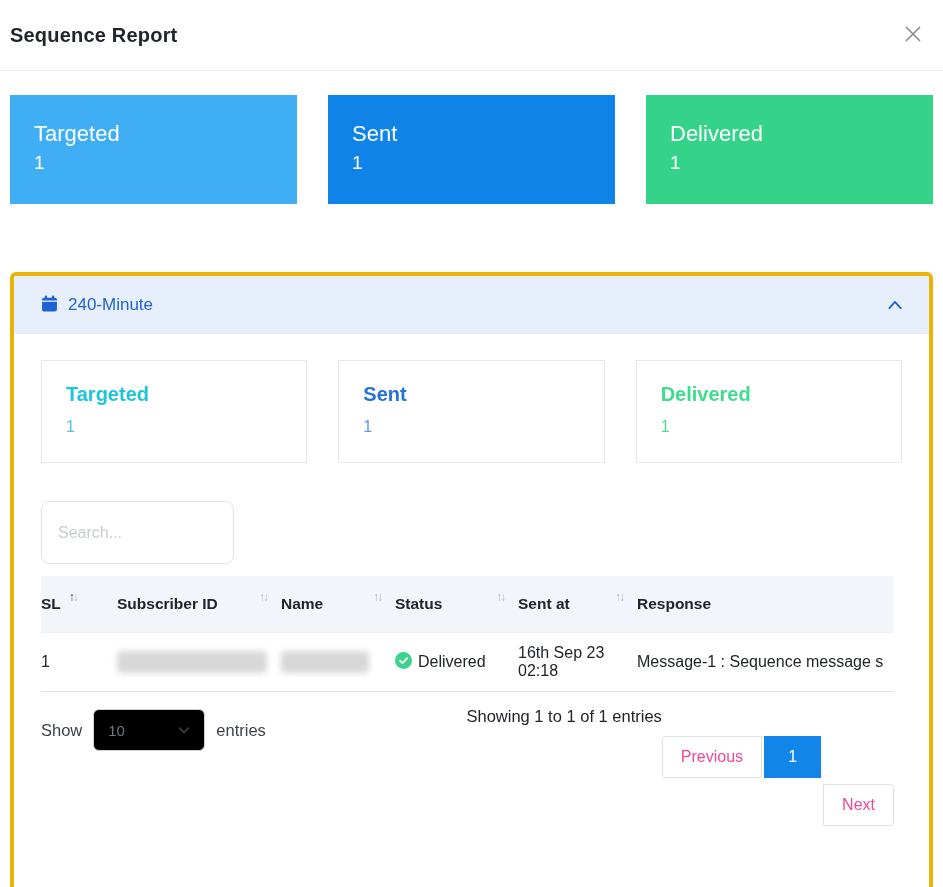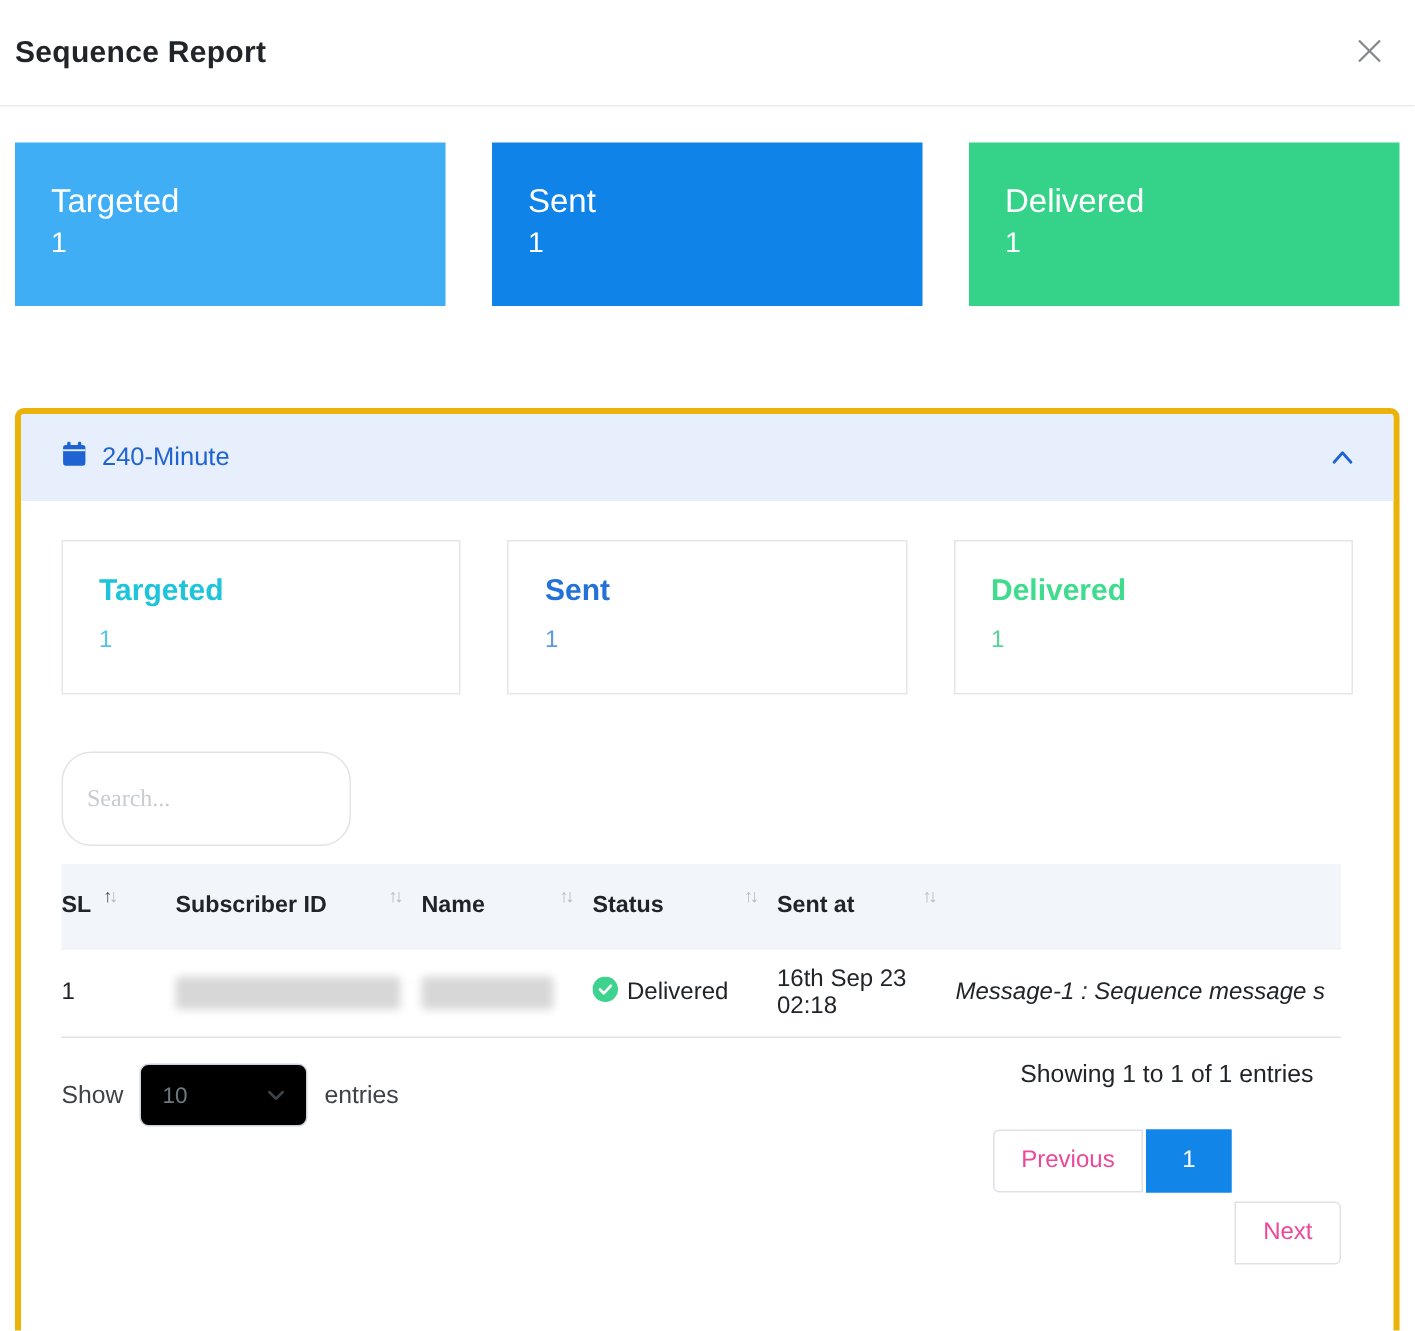--- a/index.html
+++ b/index.html
@@ -36,51 +36,51 @@
   .inner-card { flex: 1; height: 103px; border: 1px solid #e3e7ea; background: #fff;
     padding: 22px 24px; }
   .inner-card .label { font-size: 20px; font-weight: 600; }
   .inner-card .value { font-size: 16px; margin-top: 12px; }
   .inner-card.targeted  .label { color: #1DC4DA; } .inner-card.targeted  .value { color: #56C4E6; }
   .inner-card.sent      .label { color: #2272D8; } .inner-card.sent      .value { color: #5E9BDC; }
   .inner-card.delivered .label { color: #3EDC8C; } .inner-card.delivered .value { color: #55D698; }
 
   
   .search-input { margin-top: 38px; width: 193px; height: 63px; border: 1px solid #e0e4e8;
-    border-radius: 20px; padding: 12px 16px; font-size: 16px; color: #495057; outline: none;
-    font-family: Liberation Serif, serif; display: block; }
+    border-radius: 8px; padding: 12px 16px; font-size: 16px; color: #495057; outline: none;
+    font-family: Liberation Sans, sans-serif; display: block; }
   .search-input::placeholder { color: #c8ccd0; }
 
   
   .report-table { margin-top: 12px; width: 853px; }
   .thead-row, .tbody-row { display: grid;
     grid-template-columns: 76px 164px 114px 123px 119px 257px; align-items: center; }
   .thead-row { background: #F2F5F9; height: 56px; font-weight: 700; font-size: 15.5px; }
   .th { display: flex; align-items: flex-end; padding-right: 14px; }
   .th .sort { margin-left: auto; font-size: 12px; position: relative; top: -9px;
     letter-spacing: -2px; color: #b4bac1; cursor: pointer; user-select: none; }
   .th.first .sort { margin-left: 8px; }
   .th .sort .active { color: #3c4248; }
   .tbody-row { height: 60px; font-size: 16px; border-top: 1px solid #eef1f4;
     border-bottom: 1px solid #dee2e6; }
   .td { padding-right: 8px; }
   .redacted { background: #d7d7d7; border-radius: 3px; filter: blur(3px); height: 22px; }
   .redacted.sub { width: 150px; } .redacted.nm { width: 88px; }
   .status-cell { display: flex; align-items: center; gap: 6px; white-space: nowrap; }
-  .response-cell { white-space: nowrap; overflow: visible; font-style: italic; }
+  .response-cell { white-space: nowrap; overflow: visible; }
 
   
   .table-footer { margin-top: 17px; display: flex; justify-content: space-between;
     align-items: flex-start; width: 853px; }
   .show-entries { display: flex; align-items: center; gap: 11px; font-size: 16.5px; color: #3d4349; }
   .page-size-select { width: 112px; height: 42px; border: 1px solid #ced4da; border-radius: 6px;
     background: #000000; display: flex; align-items: center; padding: 0 12px 0 14px;
     font-size: 15px; color: #6d7780; cursor: pointer; }
   .page-size-select .caret { margin-left: auto; display: flex; }
-  .footer-right { display: flex; flex-direction: column; align-items: center; }
+  .footer-right { display: flex; flex-direction: row; align-items: flex-start; }
   .showing-text { font-size: 16.5px; color: #212529; margin-top: -2px; }
   .pagination { margin-top: 27px; display: flex; gap: 2px; }
   .page-btn { height: 42px; background: #fff; border: 1px solid #dee2e6; color: #ec4899;
     font-size: 16px; padding: 0 18px; display: flex; align-items: center; justify-content: center;
     cursor: pointer; font-family: "Liberation Sans", sans-serif; }
   .page-btn.prev { border-radius: 4px 0 0 4px; }
   .page-btn.next { border-radius: 0 4px 4px 0; margin-top: 48px; }
   .page-btn.current { background: #1285E9; border-color: #1285E9; color: #fff; width: 57px; padding: 0; }
 </style>
 </head>
@@ -165,20 +165,23 @@
           <span class="sort"><span>↑</span><span>↓</span></span>
         </div>
         <div class="th">
           <span>Status</span>
           <span class="sort"><span>↑</span><span>↓</span></span>
         </div>
         <div class="th">
           <span>Sent at</span>
           <span class="sort"><span>↑</span><span>↓</span></span>
         </div>
+        <div class="th">
+          <span>Response</span>
+        </div>
       </div>
 
       <div class="tbody-row">
         <div class="td">1</div>
         <div class="td">
           <div class="redacted sub"></div>
         </div>
         <div class="td">
           <div class="redacted nm"></div>
         </div>

